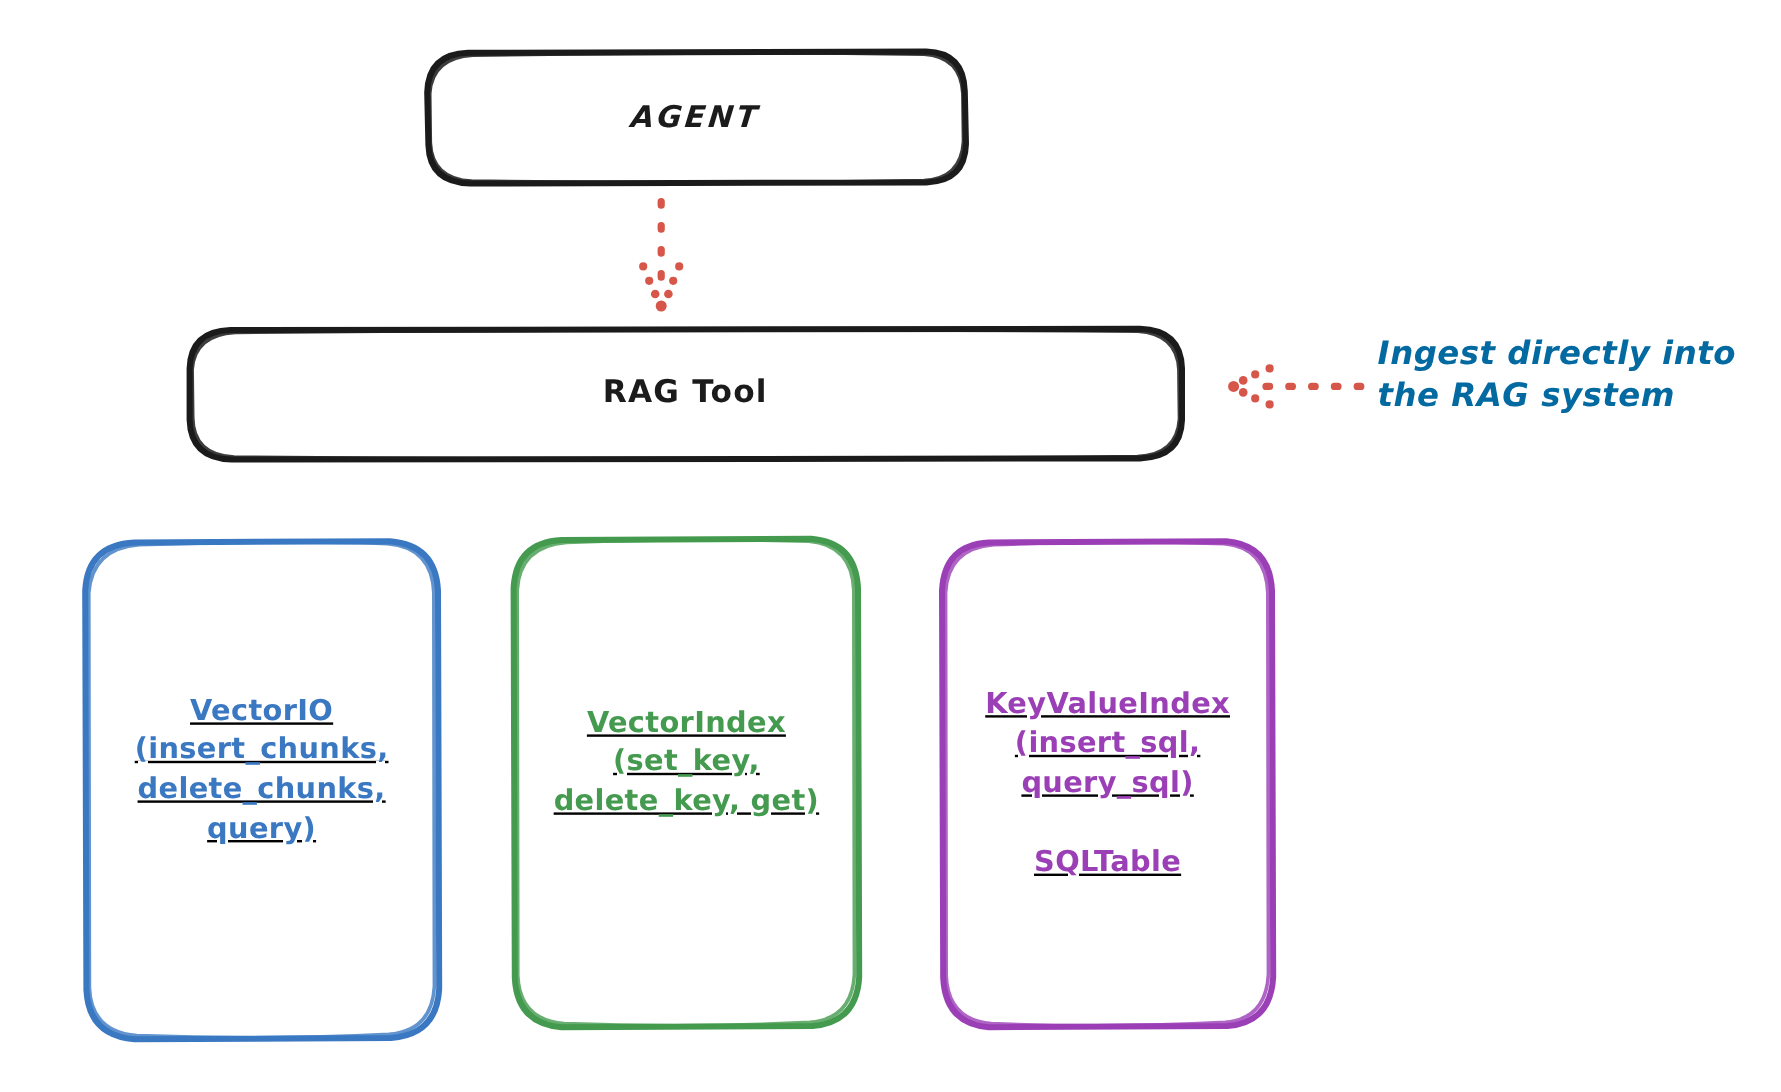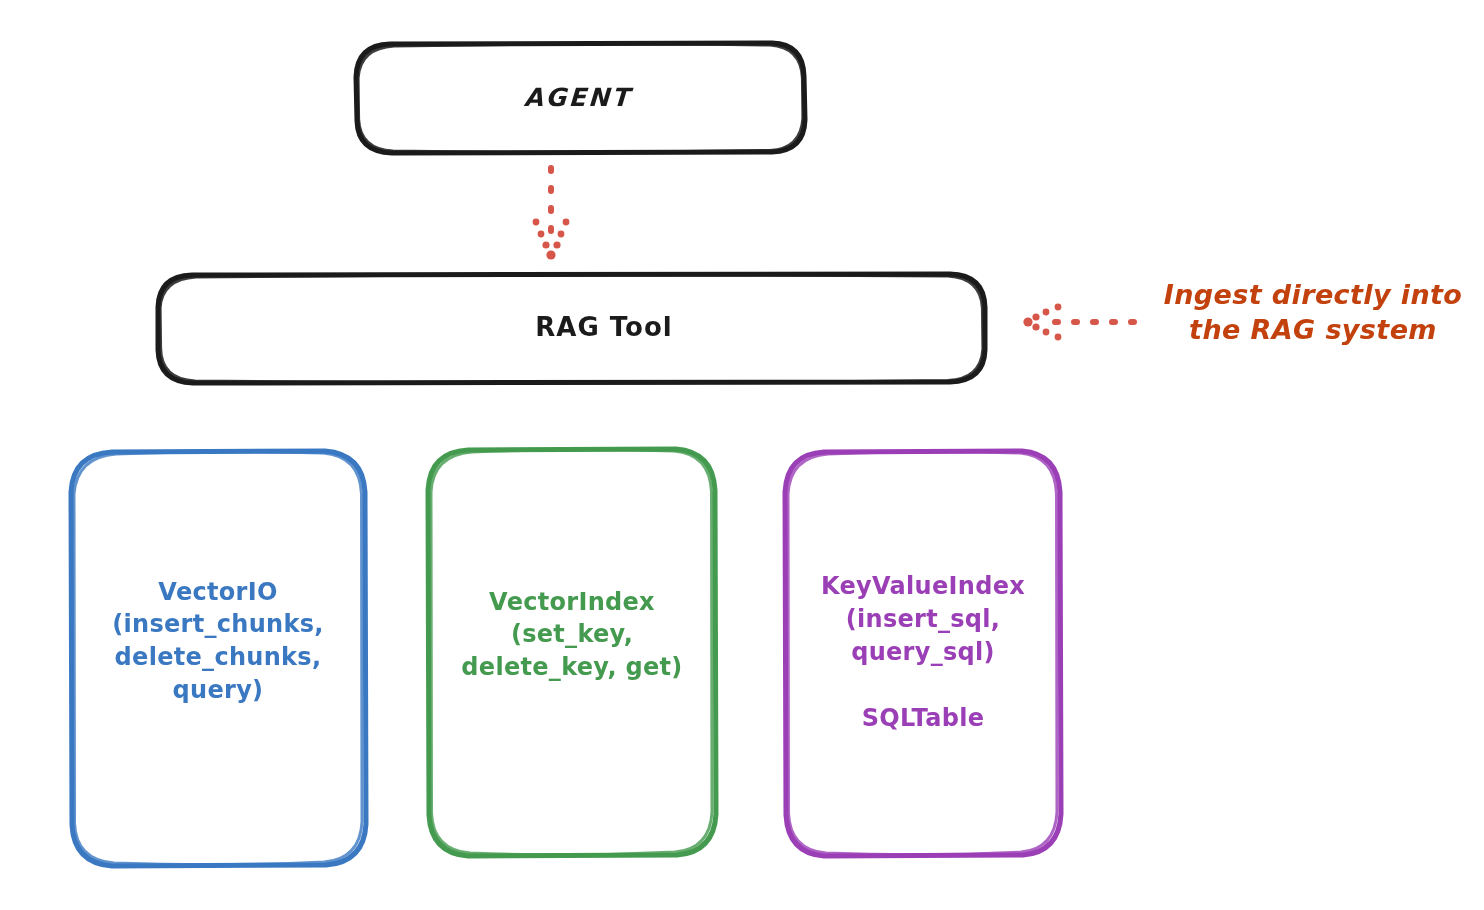--- a/index.html
+++ b/index.html
@@ -51,21 +51,21 @@
     font-size: 25px;
     font-style: italic;
     font-weight: 700;
     color: #1b1b1b;
     letter-spacing: 2.5px;
     transform: skewX(-6deg);
   }
 
   
   #node-ragtool {
-    left: 157px; top: 273px; width: 828px; height: 110px; margin-left: 33px;
+    left: 157px; top: 273px; width: 828px; height: 110px;
   }
   #node-ragtool .node-label {
     font-size: 26px;
     font-weight: 600;
     color: #1b1b1b;
     letter-spacing: 1px;
   }
 
   
   #node-vector  { left: 70px;  top: 450px; width: 296px; height: 416px; }
@@ -82,37 +82,38 @@
   #node-vector .provider-label     { color: #3a78c2; }
   #node-keyvalue .provider-label   { color: #449a4e; }
   #node-relational .provider-label { color: #9b3fb6; }
 
   .provider-inner {
     display: flex;
     flex-direction: column;
     align-items: center;
     justify-content: center;
     width: 100%;
+    text-decoration: underline;
   }
   .provider-gap { height: 34px; }
 
   
   #annotation-ingest {
     position: absolute;
     left: 1148px;
     top: 278px;
     width: 330px;
-    color: #c2410c;
+    color: #0369a1;
     font-size: 27px;
     font-weight: 600;
     font-style: italic;
     line-height: 1.28;
     letter-spacing: 0.4px;
     white-space: pre-line;
-    text-align: center;
+    text-align: left;
   }
 </style>
 </head>
 <body>
 
 <div id="diagram-root">
 
   <svg class="layer" viewBox="0 0 1484 910">
 
     <g>

